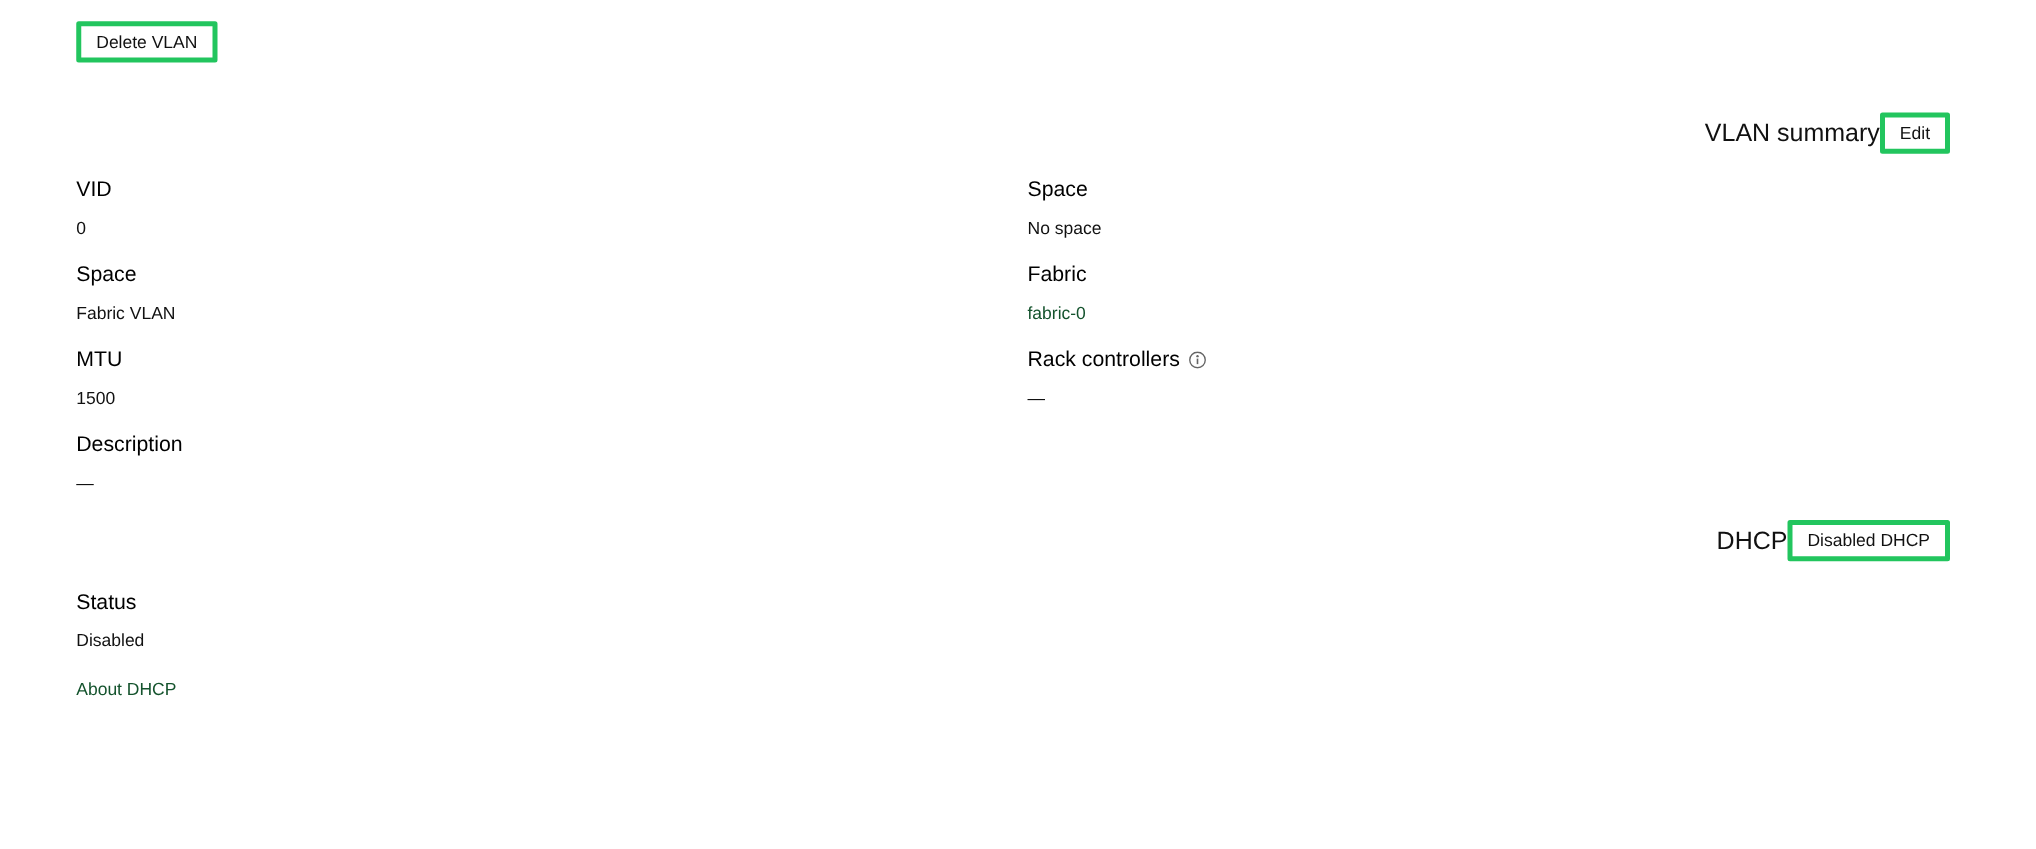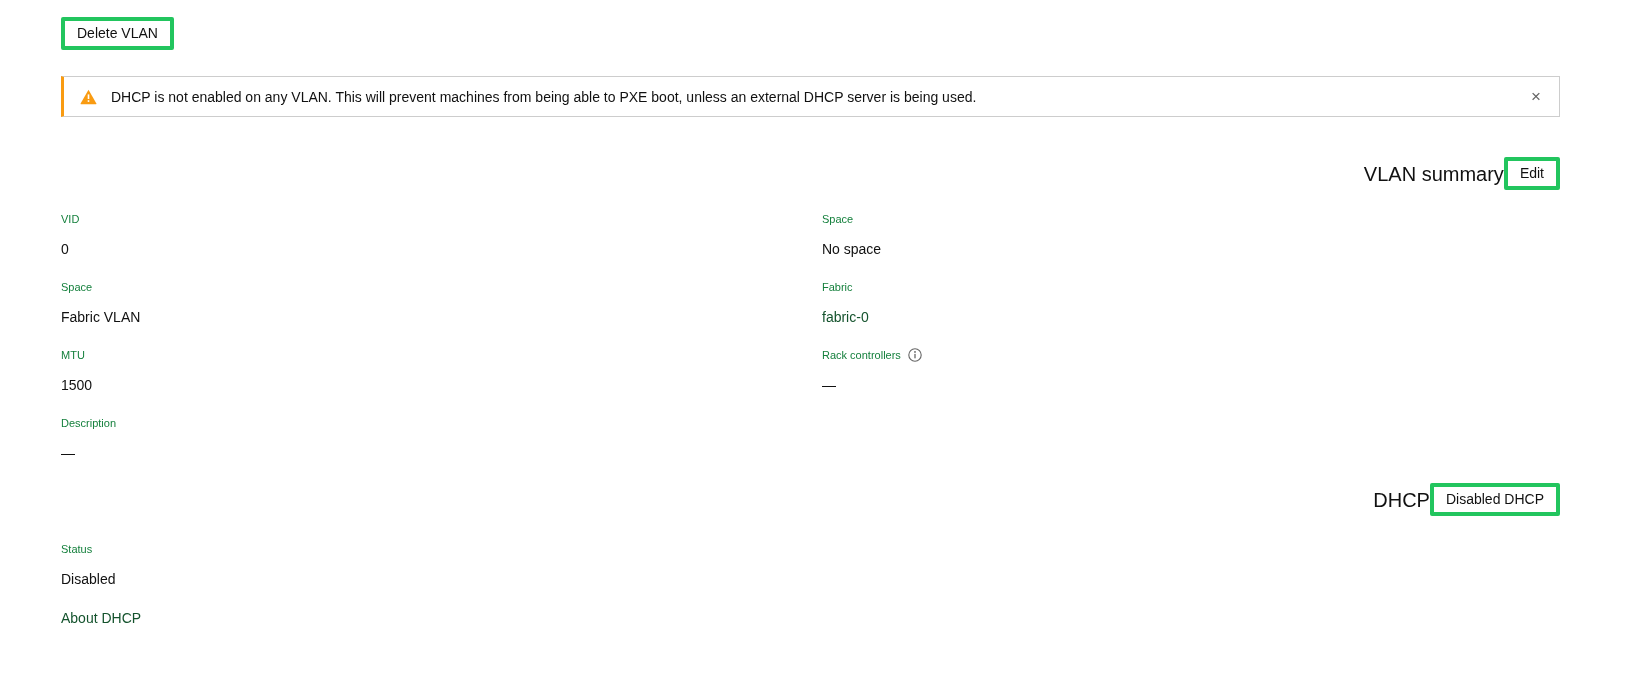--- a/index.html
+++ b/index.html
@@ -61,22 +61,22 @@
     line-height:28px;
   }
 
   
   .fields-grid{
     margin-top:21px;
     display:grid;
     grid-template-columns:761px 1fr;
   }
   .field-label{
-    font-size:11px;
-    color:#15803d;
+    font-size:17px;
+    color:#000000;
     line-height:16px;
     margin-bottom:13px;
     display:flex;
     align-items:center;
     gap:7px;
   }
   .field-value{
     font-size:14px;
     color:#111;
     line-height:18px;
@@ -86,31 +86,20 @@
   a.link{color:#14532d;text-decoration:none;cursor:pointer;font-size:14px;line-height:18px;}
   .info-icon{display:inline-flex;flex:none;}
 </style>
 </head>
 <body>
 
 <div class="container">
 
   <button class="btn">Delete VLAN</button>
 
-  <div class="notification">
-    <span class="warn-icon">
-      <svg width="17" height="16" viewBox="0 0 17 16">
-        <path d="M8.5 0.8 L16.4 14.6 Q16.7 15.2 16 15.2 L1 15.2 Q0.3 15.2 0.6 14.6 Z" fill="#f99b11"></path>
-        <rect x="7.7" y="5.4" width="1.6" height="4.6" fill="#fff"></rect>
-        <rect x="7.7" y="11.2" width="1.6" height="1.7" fill="#fff"></rect>
-      </svg>
-    </span>
-    <span class="msg">DHCP is not enabled on any VLAN. This will prevent machines from being able to PXE boot, unless an external DHCP server is being used.</span>
-    <button class="close">×</button>
-  </div>
 
   <div class="section-header vlan">
     <h2 class="section-title">VLAN summary</h2>
     <button class="btn">Edit</button>
   </div>
 
   <div class="fields-grid">
     <div class="col-left">
       <div class="field">
         <div class="field-label">VID</div>

